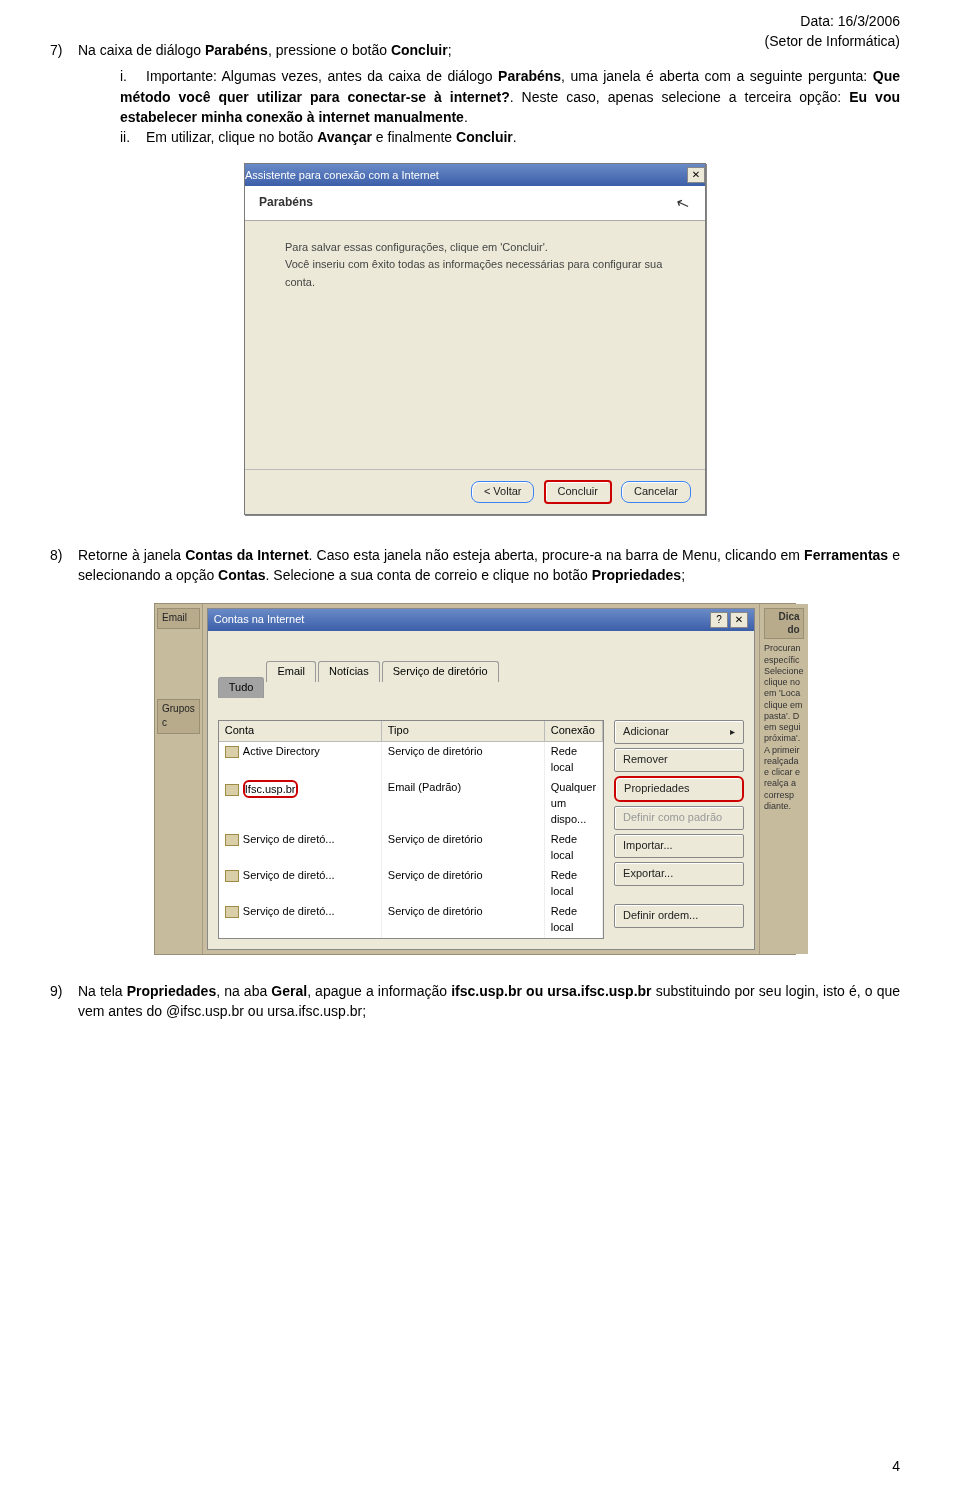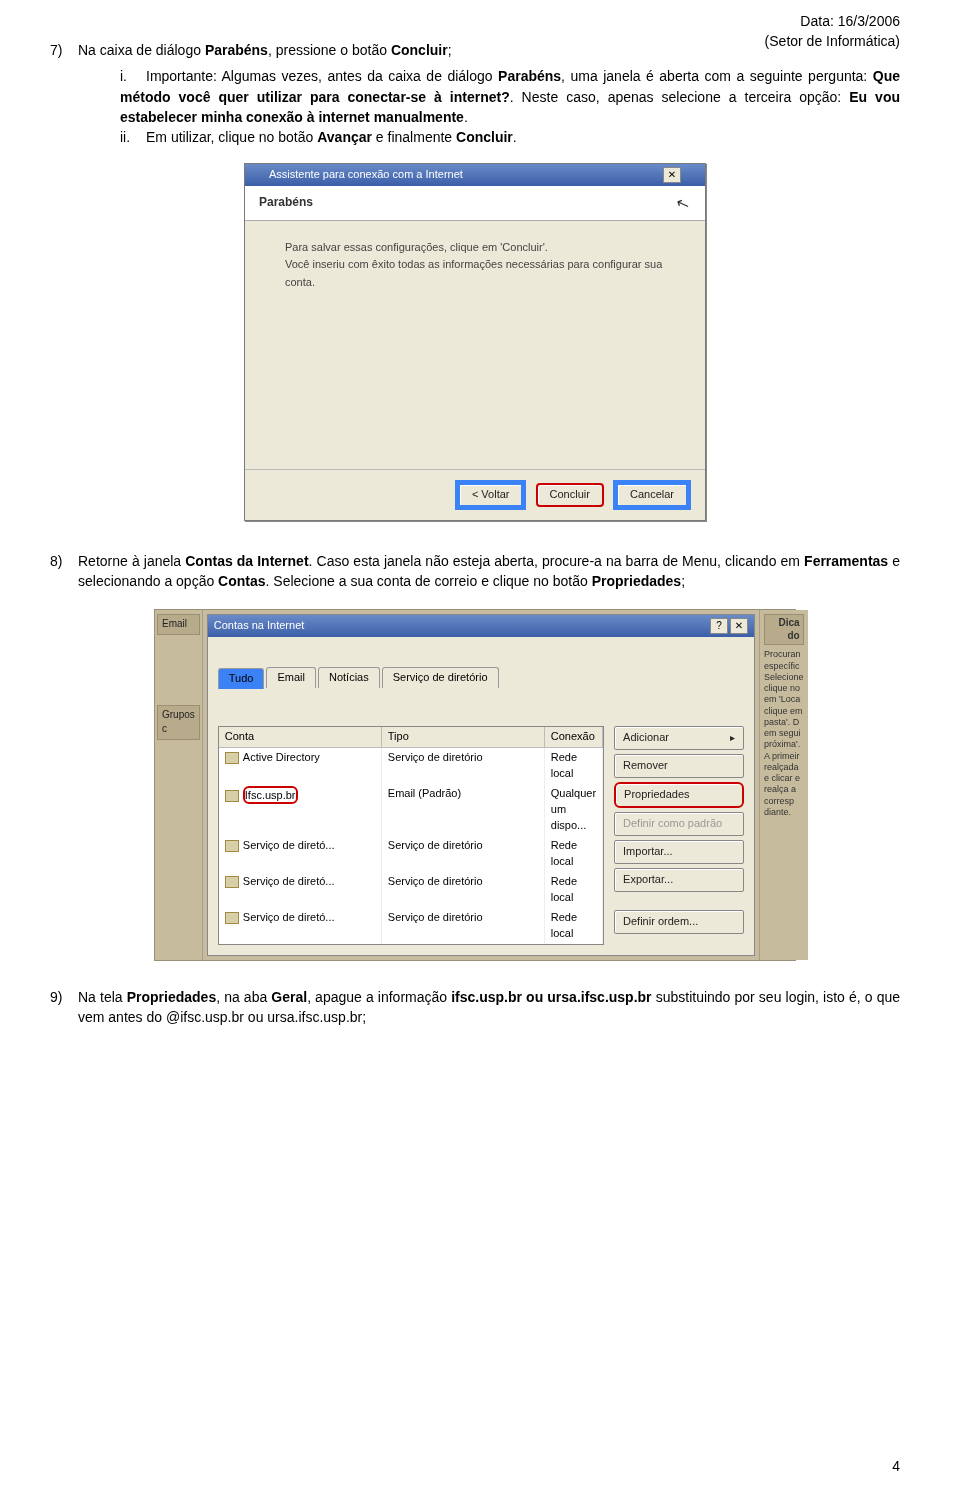--- a/index.html
+++ b/index.html
@@ -43,24 +43,24 @@
     border: 1px solid #7a7a7a;
     background: #ece9d8;
     font-family: Tahoma, Arial, sans-serif;
     font-size: 11px;
     color: #333;
     box-shadow: 1px 1px 0 #888;
   }
   .wizard-title {
     background: linear-gradient(#6a8bc8,#3b5ea8);
     color: #fff;
-    padding: 3px 24px;
+    padding: 3px 0;
     display:flex;
     justify-content: space-between;
-    align-items: flex-start;
+    align-items: center;
     font-size: 11px;
   }
   .wizard-close {
     background:#ece9d8;
     color:#000;
     width:16px;height:14px;
     display:flex;align-items:center;justify-content:center;
     border:1px solid #888;
     font-size:10px;
     line-height:1;
@@ -86,22 +86,22 @@
   }
   .wizard-foot {
     background:#ece9d8;
     border-top:1px solid #bbb;
     padding:10px 14px;
     text-align:right;
   }
   .wbtn {
     display:inline-block;
     background:#ece9d8;
-    border:5px solid #3b82f6;
-    border-radius:0;
+    border:1px solid #3b82f6;
+    border-radius:8px;
     padding:2px 12px;
     margin-left:6px;
     font-size:11px;
     color:#222;
     box-shadow: inset 1px 1px 0 #fff;
   }
   .wbtn.highlight {
     border:2px solid #c00;
     border-radius:4px;
   }
@@ -157,21 +157,21 @@
     display:flex;align-items:center;justify-content:center;
     border:1px solid #888;font-size:10px;line-height:1;
   }
   .accounts-inner { padding:8px 10px 10px 10px; display:flex; gap:10px; }
   .tabstrip { display:flex; margin-bottom:6px; }
   .tab {
     background:#ece9d8;border:1px solid #999;border-bottom:none;
     padding:2px 10px;font-size:11px;margin-right:2px;
     border-top-left-radius:3px;border-top-right-radius:3px;
   }
-  .tab.active { background:#3b82f6; position:relative; top:1px; }
+  .tab.active { background:#a3a3a3; position:relative; top:16px; }
   .acct-table {
     background:#fff;border:1px solid #888;flex:1;
   }
   .acct-head-row, .acct-row {
     display:flex; font-size:11px;
   }
   .acct-head-row div {
     background:#ece9d8;border-right:1px solid #bbb;border-bottom:1px solid #bbb;
     padding:2px 6px;
   }

